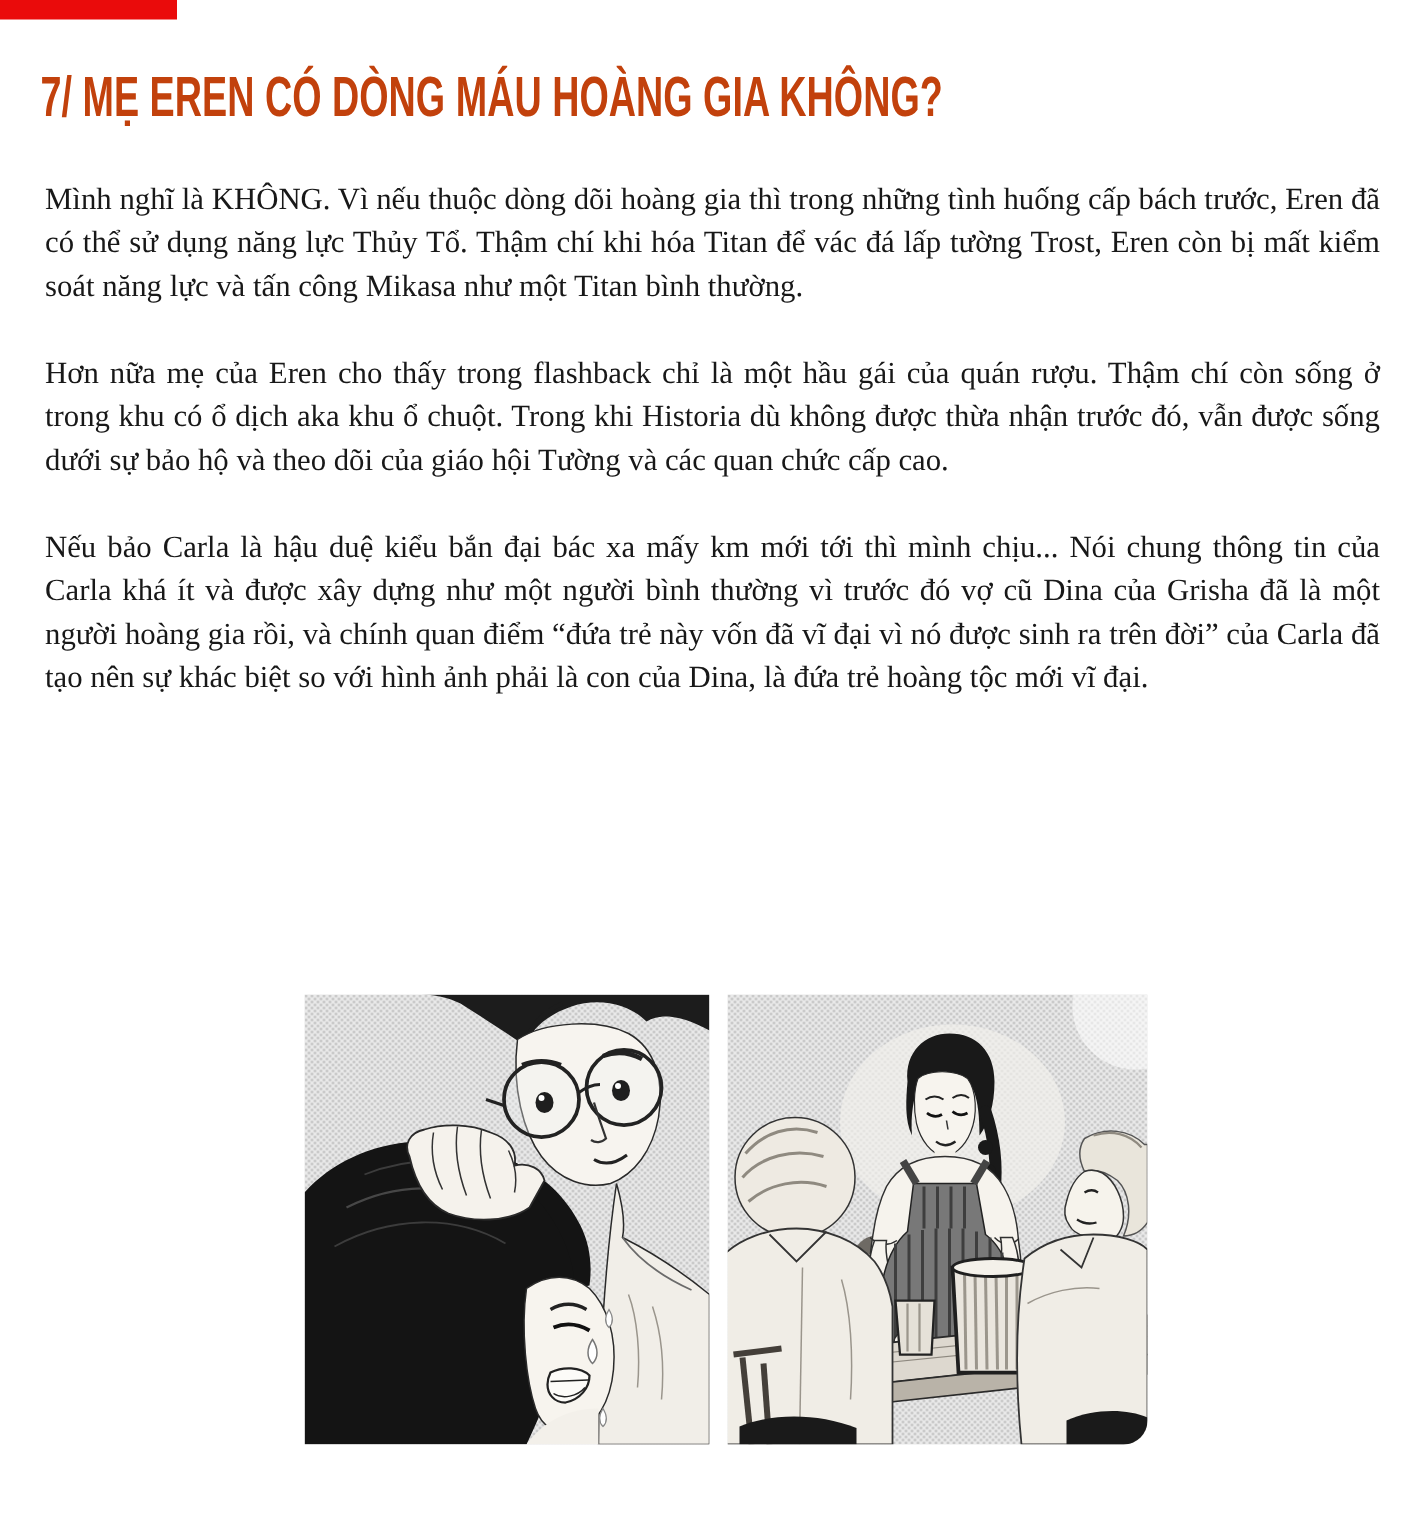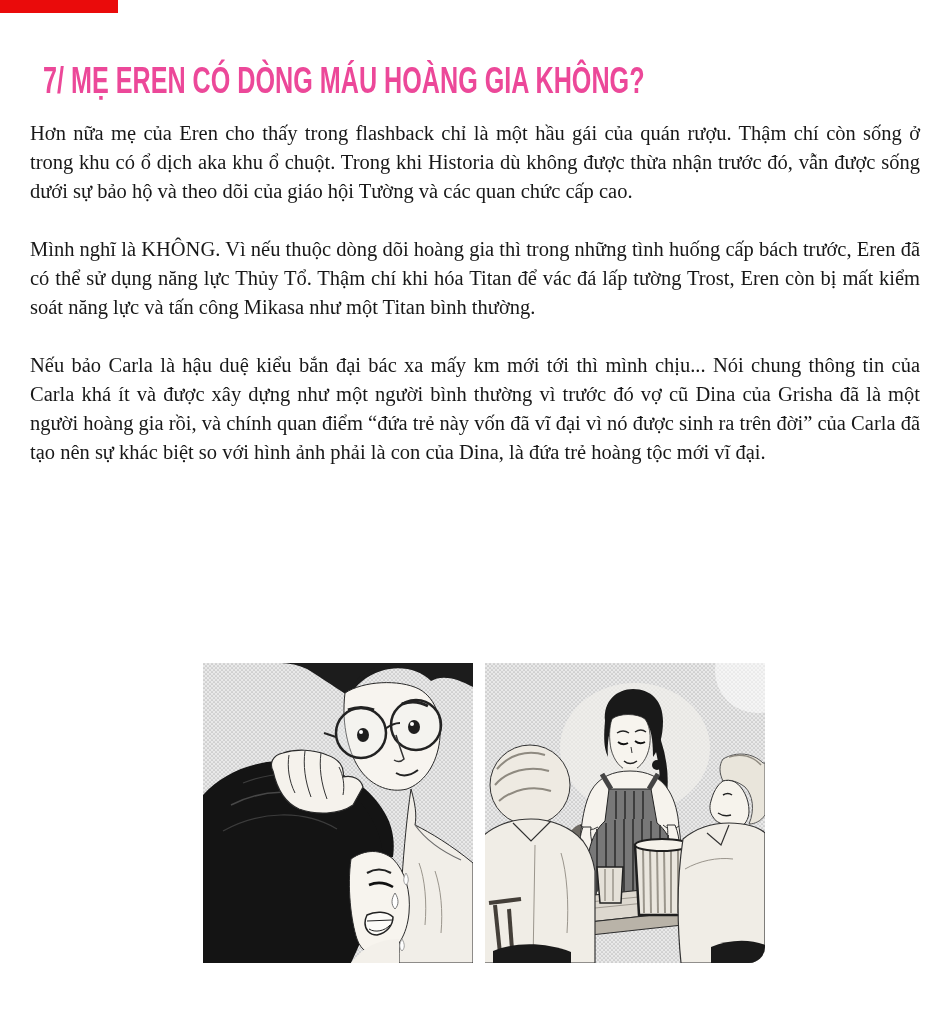--- a/index.html
+++ b/index.html
@@ -4,22 +4,22 @@
 <style>
   html,body{margin:0;padding:0;background:#ffffff;}
   .page{
     position:relative;width:950px;height:1020px;background:#ffffff;overflow:hidden;
     font-family:"Liberation Serif",serif;color:#181818;
   }
   .red-bar{
     position:absolute;left:0;top:0;width:118px;height:13px;background:#ea0b0b;
   }
   .heading{
-    position:absolute;left:27px;top:44px;margin:16px;white-space:nowrap;
-    font-family:"Liberation Sans",sans-serif;font-weight:700;color:#ec4899;
+    position:absolute;left:27px;top:44px;margin:0;white-space:nowrap;
+    font-family:"Liberation Sans",sans-serif;font-weight:700;color:#c2410c;
   }
   .heading-inner{
     display:inline-block;font-size:37px;line-height:42px;letter-spacing:0px;
     transform:scale(0.68,1.02);transform-origin:0 50%;
   }
   .body-text{
     position:absolute;left:30px;top:119px;width:890px;
     font-size:20.5px;line-height:29px;
   }
   .body-text p{margin:0;text-align:justify;}
@@ -34,22 +34,22 @@
 </head>
 <body>
 
 <div class="page">
 
   <div class="red-bar"></div>
 
   <h1 class="heading"><span class="heading-inner">7/ MẸ EREN CÓ DÒNG MÁU HOÀNG GIA KHÔNG?</span></h1>
 
   <div class="body-text">
+    <p>Mình nghĩ là KHÔNG. Vì nếu thuộc dòng dõi hoàng gia thì trong những tình huống cấp bách trước, Eren đã có thể sử dụng năng lực Thủy Tổ. Thậm chí khi hóa Titan để vác đá lấp tường Trost, Eren còn bị mất kiểm soát năng lực và tấn công Mikasa như một Titan bình thường.</p>
     <p>Hơn nữa mẹ của Eren cho thấy trong flashback chỉ là một hầu gái của quán rượu. Thậm chí còn sống ở trong khu có ổ dịch aka khu ổ chuột. Trong khi Historia dù không được thừa nhận trước đó, vẫn được sống dưới sự bảo hộ và theo dõi của giáo hội Tường và các quan chức cấp cao.</p>
-    <p>Mình nghĩ là KHÔNG. Vì nếu thuộc dòng dõi hoàng gia thì trong những tình huống cấp bách trước, Eren đã có thể sử dụng năng lực Thủy Tổ. Thậm chí khi hóa Titan để vác đá lấp tường Trost, Eren còn bị mất kiểm soát năng lực và tấn công Mikasa như một Titan bình thường.</p>
     <p>Nếu bảo Carla là hậu duệ kiểu bắn đại bác xa mấy km mới tới thì mình chịu... Nói chung thông tin của Carla khá ít và được xây dựng như một người bình thường vì trước đó vợ cũ Dina của Grisha đã là một người hoàng gia rồi, và chính quan điểm “đứa trẻ này vốn đã vĩ đại vì nó được sinh ra trên đời” của Carla đã tạo nên sự khác biệt so với hình ảnh phải là con của Dina, là đứa trẻ hoàng tộc mới vĩ đại.</p>
   </div>
 
   <figure class="panel panel-left" title="Manga panel: man with round glasses gently patting the head of a crying dark-haired woman">
     <svg viewBox="0 0 270 300" xmlns="http://www.w3.org/2000/svg">
       <defs>
         <pattern id="ht1" width="4" height="4" patternUnits="userSpaceOnUse">
           <rect width="4" height="4" fill="#e9e9e9"></rect>
           <circle cx="1" cy="1" r="0.85" fill="#bdbdbd"></circle>
           <circle cx="3" cy="3" r="0.85" fill="#bdbdbd"></circle>

